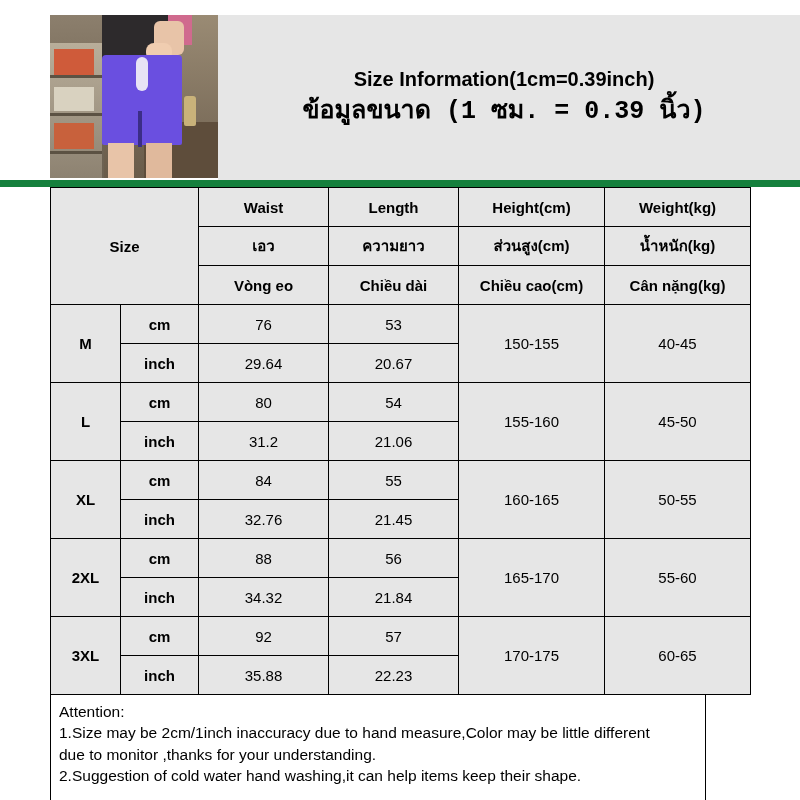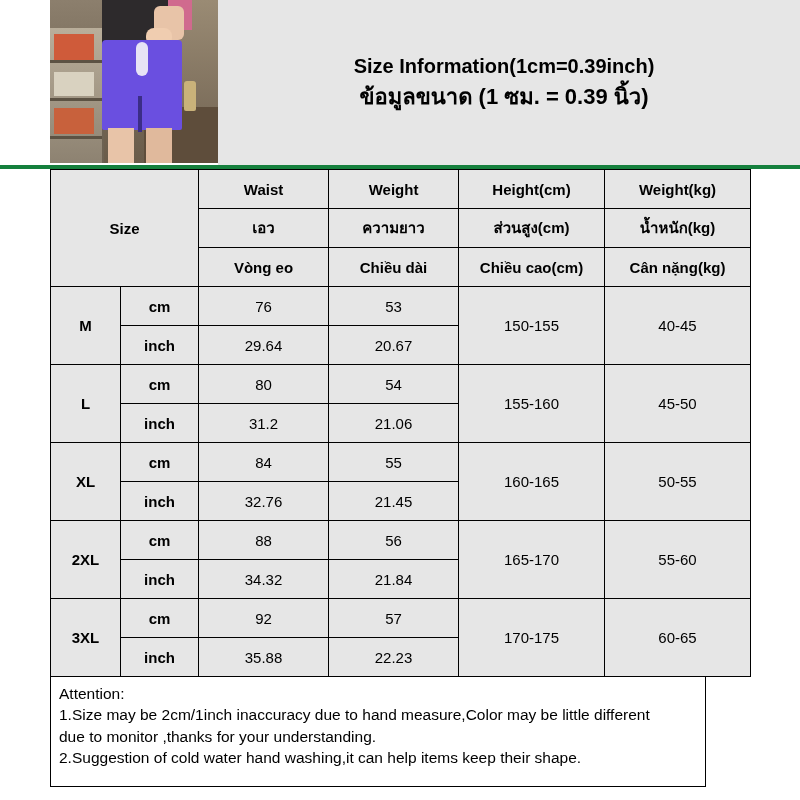--- a/index.html
+++ b/index.html
@@ -19,21 +19,22 @@
     width: 800px;
     height: 800px;
     box-sizing: border-box;
   }
 
   
   .header {
     display: flex;
     align-items: stretch;
     height: 165px;
-    border-bottom: 4px solid #15803d;
+    border-bottom: 7px solid #15803d;
+    margin-top: 15px;
   }
   .photo {
     width: 168px;
     height: 163px;
     margin-left: 50px;
     position: relative;
     overflow: hidden;
     background: #5a4338;
     flex: none;
   }
@@ -147,21 +148,21 @@
     justify-content: center;
     text-align: center;
     padding: 0 10px 0 0;
   }
   .title-block .line {
     font-weight: bold;
     line-height: 1.45;
     white-space: nowrap;
   }
   .title-block .l1 { font-size: 20px; }
-  .title-block .l2 { font-size: 22px; }
+  .title-block .l2 { font-size: 25px; font-family: Liberation Mono, monospace; }
   .title-block .l3 { font-size: 19px; }
 
   
   table.size-table {
     border-collapse: collapse;
     width: 700px;
     margin: 0 50px;
     table-layout: fixed;
   }
   table.size-table td {
@@ -259,21 +260,21 @@
         <col class="col-unit">
         <col class="col-waist">
       <col class="col-length">
         <col class="col-height">
         <col class="col-weight">
     </colgroup>
     <tbody>
       <tr>
         <td class="size-word" rowspan="3" colspan="2">Size</td>
         <td class="hdr">Waist</td>
-        <td class="hdr">Weight</td>
+        <td class="hdr">Length</td>
         <td class="hdr">Height(cm)</td>
         <td class="hdr">Weight(kg)</td>
       </tr>
       <tr>
         <td class="hdr">เอว</td>
         <td class="hdr">ความยาว</td>
         <td class="hdr">ส่วนสูง(cm)</td>
         <td class="hdr">น้ำหนัก(kg)</td>
       </tr>
       <tr>

